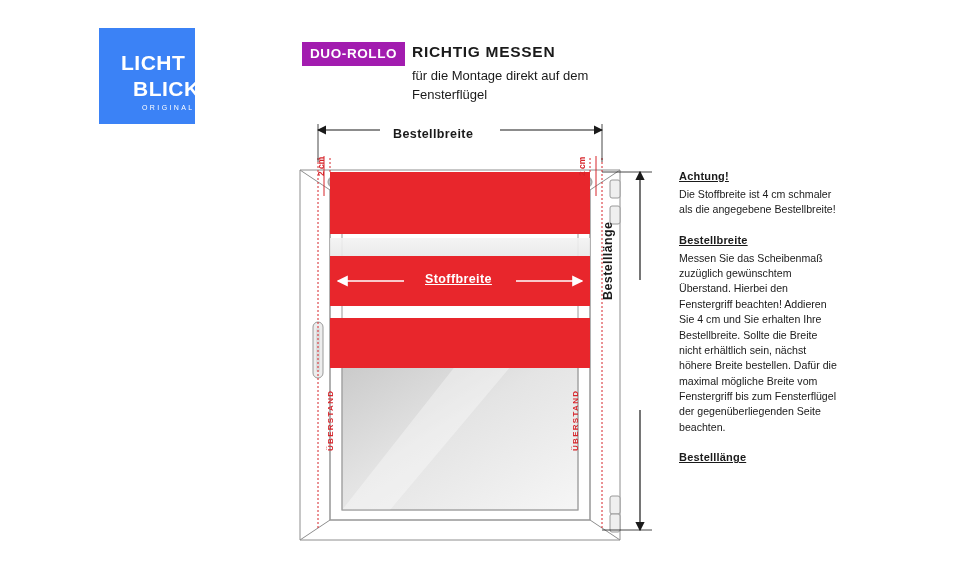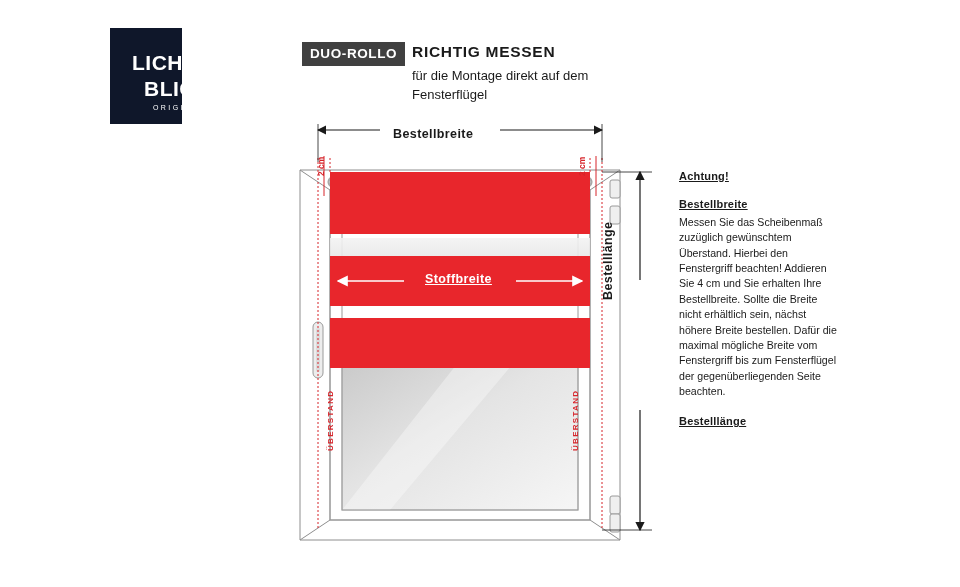--- a/index.html
+++ b/index.html
@@ -12,25 +12,25 @@
     height: 587px;
     position: relative;
     font-family: "Liberation Sans", sans-serif;
     color: #1a1a1a;
     overflow: hidden;
   }
 
   
   #logo {
     position: absolute;
-    left: 110px;
+    left: 99px;
     top: 28px;
-    width: 72px;
+    width: 96px;
     height: 96px;
-    background: #0f172a;
+    background: #3b82f6;
     color: #ffffff;
   }
   #logo .l1, #logo .l2 {
     position: absolute;
     left: 22px;
     font-size: 21px;
     font-weight: bold;
     letter-spacing: 0.5px;
     line-height: 1;
   }
@@ -42,21 +42,21 @@
     top: 76px;
     font-size: 7px;
     letter-spacing: 2.4px;
   }
 
   
   #hdr-tag {
     position: absolute;
     left: 302px;
     top: 42px;
-    background: #404040;
+    background: #a21caf;
     color: #ffffff;
     font-size: 13.5px;
     font-weight: bold;
     letter-spacing: 0.6px;
     padding: 4px 8px 5px 8px;
   }
   #hdr-title {
     position: absolute;
     left: 412px;
     top: 43px;
@@ -272,17 +272,18 @@
   <div class="dimlbl" id="lbl-bestelllaenge">Bestelllänge</div>
   <div id="lbl-stoffbreite">Stoffbreite</div>
   <div class="cmlbl" id="cm-left">2 cm</div>
   <div class="cmlbl" id="cm-right">2 cm</div>
   <div class="ueberstand" id="ueb-left">ÜBERSTAND</div>
   <div class="ueberstand" id="ueb-right">ÜBERSTAND</div>
 </div>
 
 <div id="rightcol">
   <h3>Achtung!</h3>
+  <p>Die Stoffbreite ist 4 cm schmaler als die angegebene Bestellbreite!</p>
   <h3 class="sp">Bestellbreite</h3>
   <p>Messen Sie das Scheibenmaß zuzüglich gewünschtem Überstand. Hierbei den Fenstergriff beachten! Addieren Sie 4 cm und Sie erhalten Ihre Bestellbreite.
 Sollte die Breite nicht erhältlich sein, nächst höhere Breite bestellen. Dafür die maximal mögliche Breite vom Fenstergriff bis zum Fensterflügel der gegenüberliegenden Seite beachten.</p>
   <h3 class="sp">Bestelllänge</h3>
 </div>
 
 </body></html>

